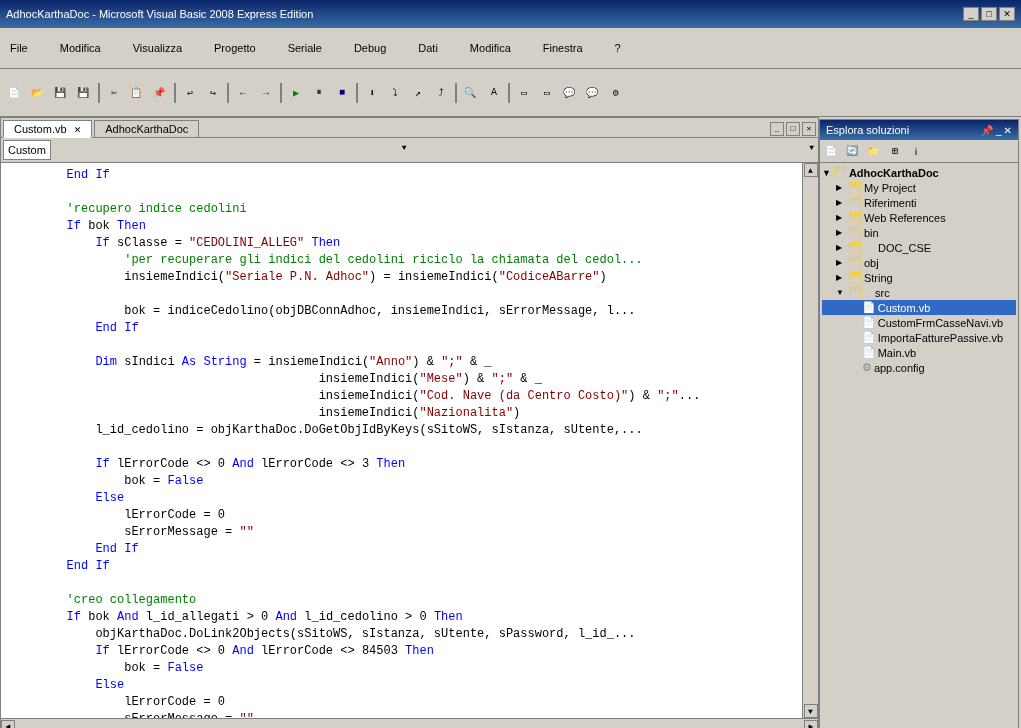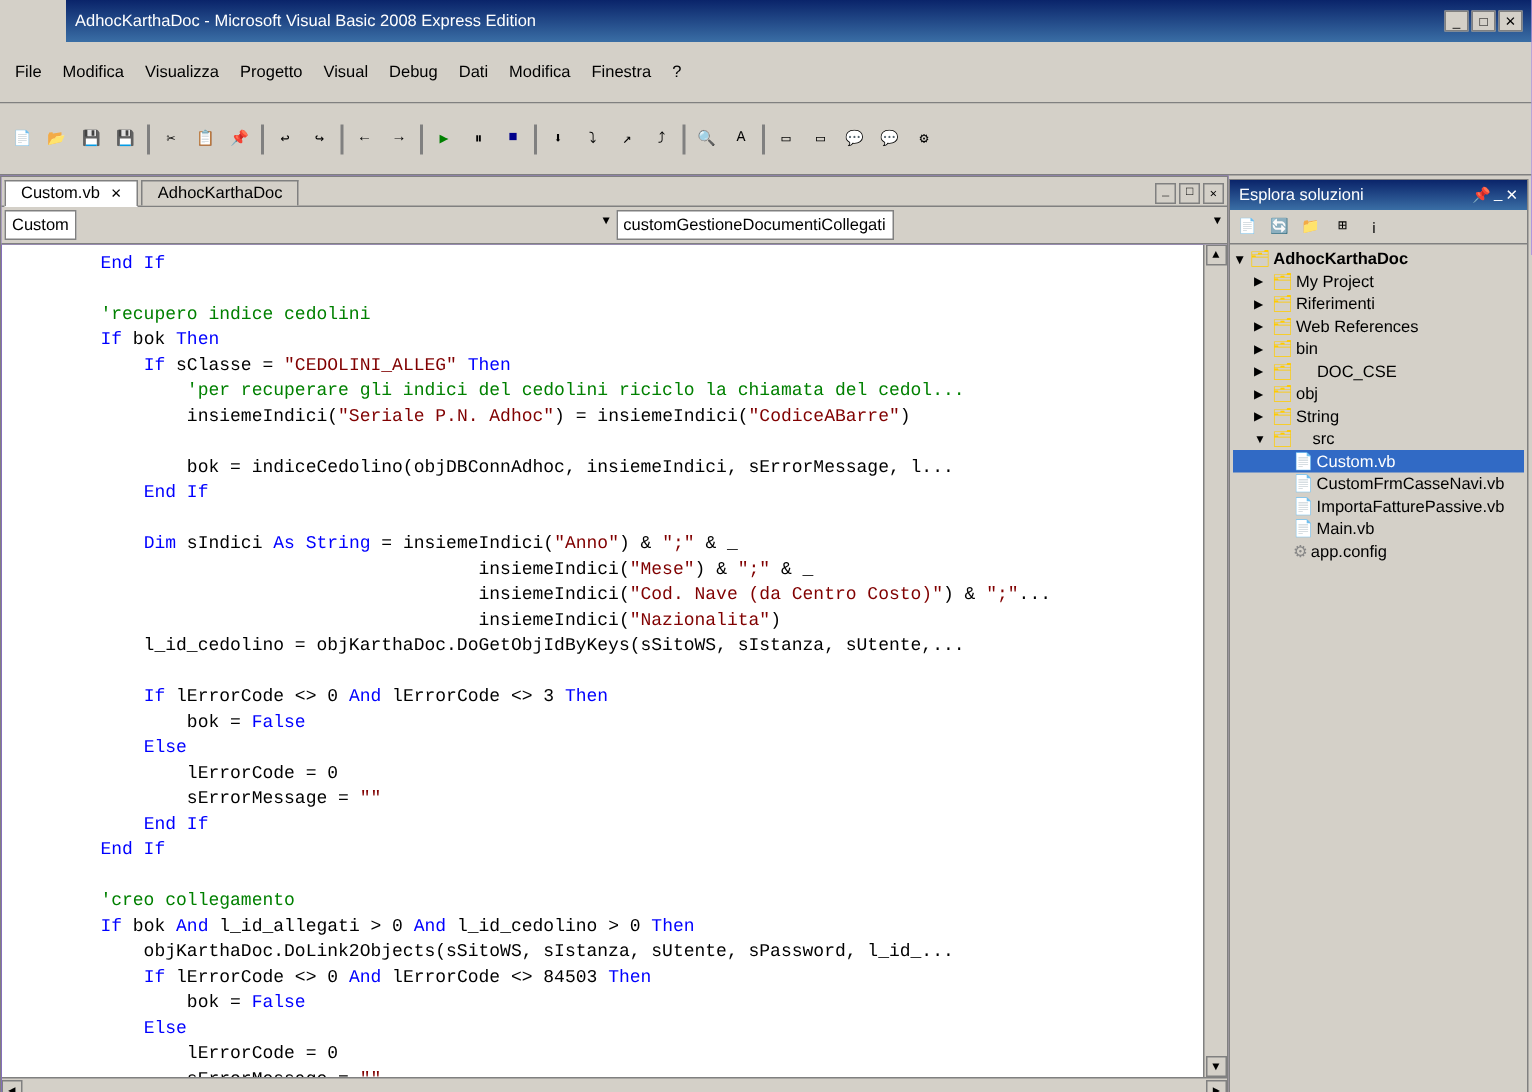--- a/index.html
+++ b/index.html
@@ -9,39 +9,38 @@
     .title-bar {
       background: linear-gradient(to bottom, #0a246a, #3a6ea5);
       color: white;
       padding: 14px 6px;
       font-family: 'Segoe UI', Tahoma, sans-serif;
       font-size: 11px;
       display: flex;
       justify-content: space-between;
       align-items: center;
       height: 22px;
-      margin-left: 44px;
     }
     .title-bar-buttons { display: flex; gap: 2px; }
     .title-btn {
       width: 16px; height: 14px;
       background: #d4d0c8;
       border: 1px solid #808080;
       font-size: 9px;
       display: flex; align-items: center; justify-content: center;
       cursor: pointer; color: black;
     }
 
     
     .menu-bar {
       background: #d4d0c8;
       border-bottom: 1px solid #808080;
       padding: 20px 4px;
       display: flex;
-      gap: 2px;
+      gap: 20px;
       font-family: 'Segoe UI', Tahoma, sans-serif;
       font-size: 11px;
       height: 20px;
       align-items: center;
     }
     .menu-item {
       padding: 1px 6px;
       cursor: pointer;
       color: black;
     }
@@ -236,21 +235,21 @@
     <div class="title-btn">□</div>
     <div class="title-btn">✕</div>
   </div>
 </div>
 
 <div class="menu-bar">
   <span class="menu-item">File</span>
   <span class="menu-item">Modifica</span>
   <span class="menu-item">Visualizza</span>
   <span class="menu-item">Progetto</span>
-  <span class="menu-item">Visual</span>
+  <span class="menu-item">Seriale</span>
   <span class="menu-item">Debug</span>
   <span class="menu-item">Dati</span>
   <span class="menu-item">Modifica</span>
   <span class="menu-item">Finestra</span>
   <span class="menu-item">?</span>
 </div>
 
 <div class="toolbar-area">
 
   <div style="display:flex; gap:1px; align-items:center; width:100%;">
@@ -311,23 +310,20 @@
     </div>
 
     <div class="editor-dropdowns">
       <div class="dropdown-wrapper">
         <select class="editor-dropdown">
           <option>Custom</option>
         </select>
         <span class="dropdown-arrow">▼</span>
       </div>
       <div class="dropdown-wrapper">
-        <select class="editor-dropdown">
-          <option>customGestioneDocumentiCollegati</option>
-        </select>
         <span class="dropdown-arrow">▼</span>
       </div>
     </div>
 
     <div style="display:flex; flex:1; overflow:hidden;">
       <div class="code-area" id="code-area"><span class="code-line"><span style="color:#0000ff;">        End If</span></span><span class="code-line"> </span><span class="code-line"><span style="color:#008000;">        'recupero indice cedolini</span></span><span class="code-line"><span style="color:#0000ff;">        If</span> bok <span style="color:#0000ff;">Then</span></span><span class="code-line">            <span style="color:#0000ff;">If</span> sClasse = <span style="color:#800000;">"CEDOLINI_ALLEG"</span> <span style="color:#0000ff;">Then</span></span><span class="code-line"><span style="color:#008000;">                'per recuperare gli indici del cedolini riciclo la chiamata del cedol...</span></span><span class="code-line">                insiemeIndici(<span style="color:#800000;">"Seriale P.N. Adhoc"</span>) = insiemeIndici(<span style="color:#800000;">"CodiceABarre"</span>)</span><span class="code-line"> </span><span class="code-line">                bok = indiceCedolino(objDBConnAdhoc, insiemeIndici, sErrorMessage, l...</span><span class="code-line">            <span style="color:#0000ff;">End If</span></span><span class="code-line"> </span><span class="code-line">            <span style="color:#0000ff;">Dim</span> sIndici <span style="color:#0000ff;">As</span> <span style="color:#0000ff;">String</span> = insiemeIndici(<span style="color:#800000;">"Anno"</span>) &amp; <span style="color:#800000;">";"</span> &amp; _</span><span class="code-line">                                           insiemeIndici(<span style="color:#800000;">"Mese"</span>) &amp; <span style="color:#800000;">";"</span> &amp; _</span><span class="code-line">                                           insiemeIndici(<span style="color:#800000;">"Cod. Nave (da Centro Costo)"</span>) &amp; <span style="color:#800000;">";"</span>...</span><span class="code-line">                                           insiemeIndici(<span style="color:#800000;">"Nazionalita"</span>)</span><span class="code-line">            l_id_cedolino = objKarthaDoc.DoGetObjIdByKeys(sSitoWS, sIstanza, sUtente,...</span><span class="code-line"> </span><span class="code-line">            <span style="color:#0000ff;">If</span> lErrorCode &lt;&gt; 0 <span style="color:#0000ff;">And</span> lErrorCode &lt;&gt; 3 <span style="color:#0000ff;">Then</span></span><span class="code-line">                bok = <span style="color:#0000ff;">False</span></span><span class="code-line">            <span style="color:#0000ff;">Else</span></span><span class="code-line">                lErrorCode = 0</span><span class="code-line">                sErrorMessage = <span style="color:#800000;">""</span></span><span class="code-line">            <span style="color:#0000ff;">End If</span></span><span class="code-line">        <span style="color:#0000ff;">End If</span></span><span class="code-line"> </span><span class="code-line"><span style="color:#008000;">        'creo collegamento</span></span><span class="code-line">        <span style="color:#0000ff;">If</span> bok <span style="color:#0000ff;">And</span> l_id_allegati &gt; 0 <span style="color:#0000ff;">And</span> l_id_cedolino &gt; 0 <span style="color:#0000ff;">Then</span></span><span class="code-line">            objKarthaDoc.DoLink2Objects(sSitoWS, sIstanza, sUtente, sPassword, l_id_...</span><span class="code-line">            <span style="color:#0000ff;">If</span> lErrorCode &lt;&gt; 0 <span style="color:#0000ff;">And</span> lErrorCode &lt;&gt; 84503 <span style="color:#0000ff;">Then</span></span><span class="code-line">                bok = <span style="color:#0000ff;">False</span></span><span class="code-line">            <span style="color:#0000ff;">Else</span></span><span class="code-line">                lErrorCode = 0</span><span class="code-line">                sErrorMessage = <span style="color:#800000;">""</span></span></div>
 
       <div style="width:16px; background:#d4d0c8; border-left:1px solid #808080; display:flex; flex-direction:column; align-items:center;">
         <div style="width:14px;height:14px;background:#d4d0c8;border:1px solid #808080;display:flex;align-items:center;justify-content:center;font-size:8px;cursor:pointer;">▲</div>
         <div style="flex:1;"></div>

